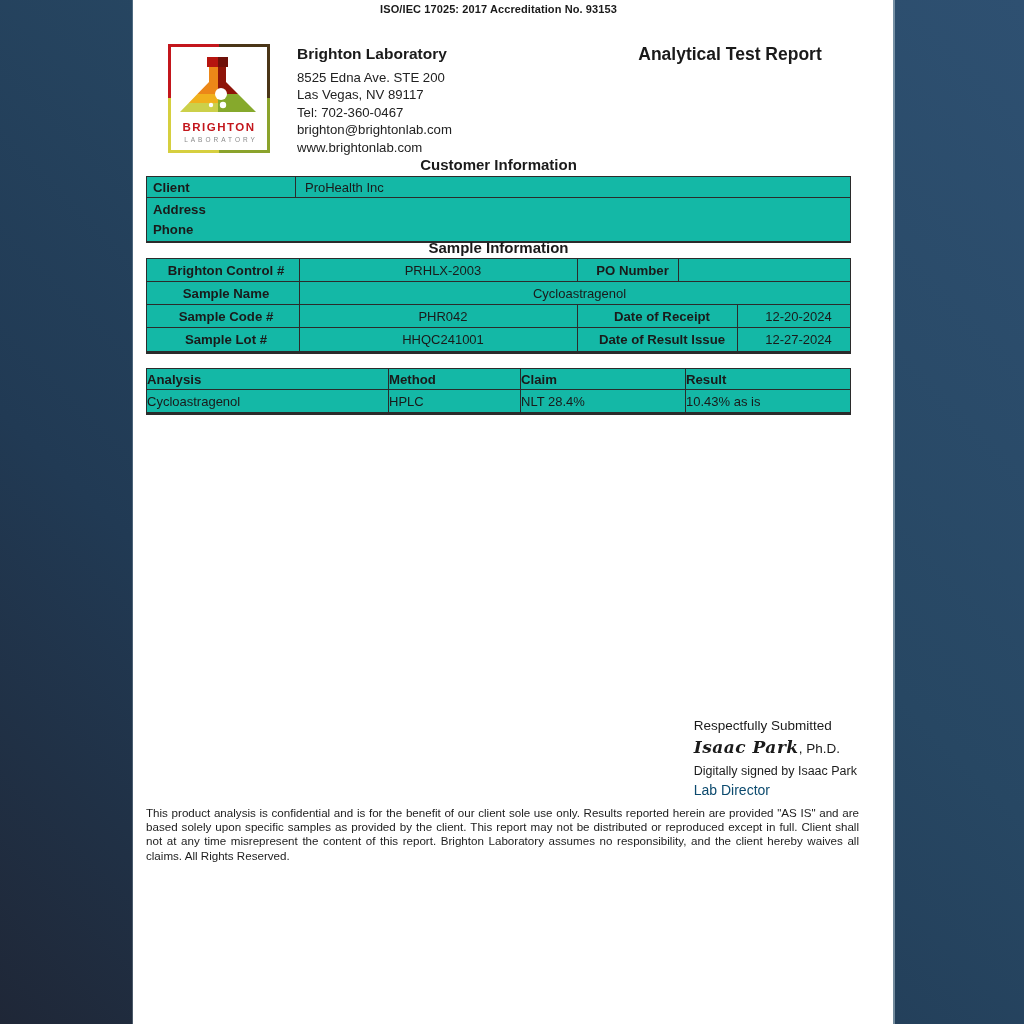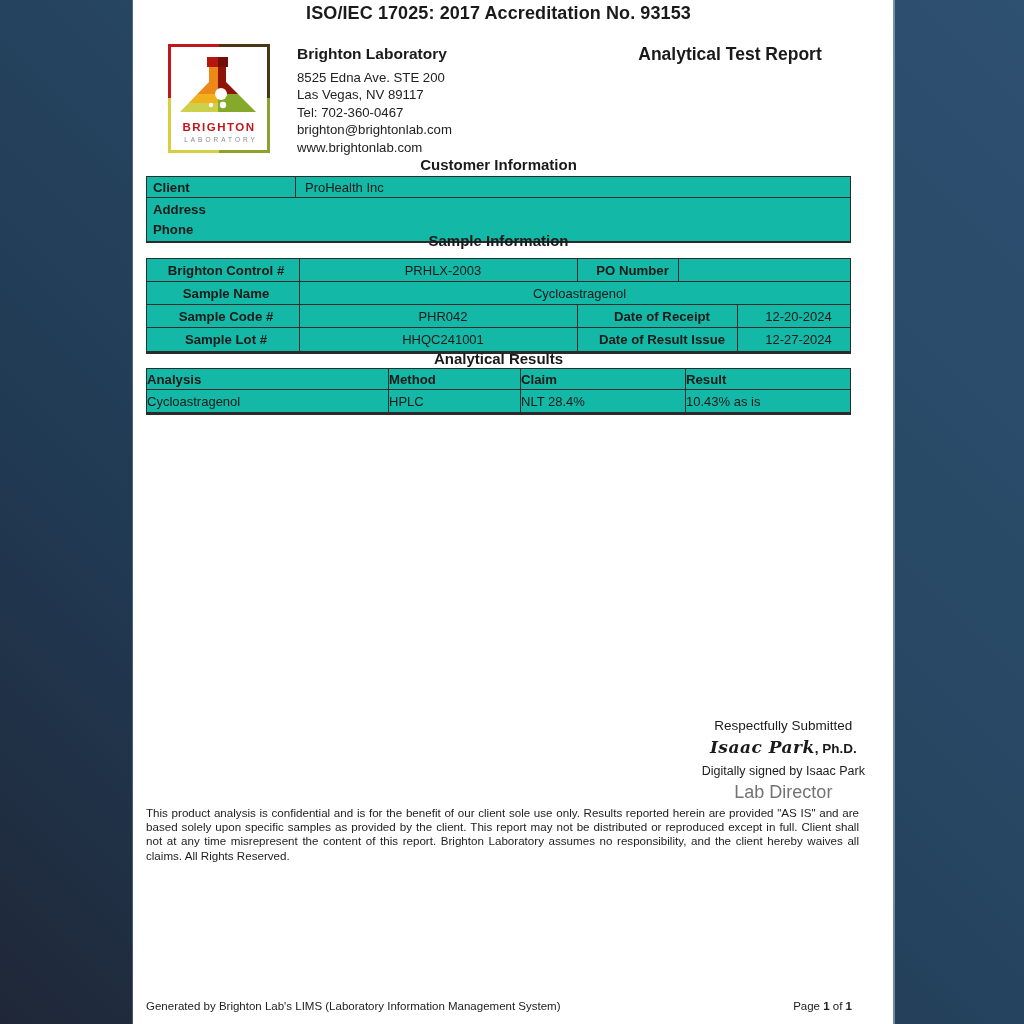--- a/index.html
+++ b/index.html
@@ -8,55 +8,55 @@
     font-family:"Liberation Sans", sans-serif;
     background:linear-gradient(225deg, #2e5071 0%, #274763 40%, #213a54 70%, #1f2737 100%);
     position:relative; overflow:hidden; color:#1a1a1a;
   }
   .page {
     position:absolute; left:133px; top:0; width:760px; height:1024px;
     background:#ffffff;
     box-shadow:2px 0 0 rgba(178,198,210,0.55), -1px 0 0 rgba(178,198,210,0.30);
   }
   .abs { position:absolute; }
-  .iso-line { top:3px; left:13px; width:705px; text-align:center; font-size:18px; font-weight:bold; letter-spacing:.1px; }
+  .iso-line { top:3px; left:13px; width:705px; text-align:center; font-size:11px; font-weight:bold; letter-spacing:.1px; }
   .logo-box { left:35px; top:44px; width:102px; height:109px; }
   .company { left:164px; top:45px; }
   .company-name { font-size:15.5px; font-weight:bold; margin-bottom:6px; }
   .company-line { font-size:13.2px; line-height:17.4px; color:#222; }
   .report-title { top:44px; right:13px; width:300px; text-align:center; font-size:17.5px; font-weight:bold; }
   .sec-heading { left:13px; width:705px; text-align:center; font-size:15px; font-weight:bold; }
   .h-customer { top:156px; }
-  .h-sample   { top:232px; }
+  .h-sample   { top:239px; }
   .h-results  { top:350px; }
 
   .tbl { left:13px; width:705px; border:1px solid #2b2b2b; background:#14b8a6; }
   .t-customer { top:176px; border-bottom-width:2px; }
   .t-sample   { top:258px; border-bottom-width:3px; }
   .t-results  { top:368px; border-bottom-width:3px; }
   .trow { display:flex; border-bottom:1px solid #2b2b2b; }
   .trow:last-child { border-bottom:none; }
   .tcell { border-right:1px solid #2b2b2b; display:flex; flex-direction:column; justify-content:center; font-size:13px; overflow:hidden; }
   .tcell:last-child { border-right:none; flex:1; }
   .lbl { font-weight:bold; font-size:13.2px; }
   .pl6 { padding-left:6px; } .pl9 { padding-left:9px; }
   .h21 { height:21px; } .h22 { height:22px; } .h23 { height:23px;text-align:center; } .h43 { height:43px;flex-direction:column; }
   .w149 { width:149px; flex:none; } .w153 { width:153px; flex:none; }
   .w278 { width:278px; flex:none; } .w101 { width:101px; flex:none; } .w160 { width:160px; flex:none; }
   .w242 { width:242px; flex:none; } .w132 { width:132px; flex:none; } .w165 { width:165px; flex:none; }
   .two-line { line-height:19.5px; justify-content:flex-start; padding-top:2px; }
   .ctr { justify-content:center; }
 
-  .signature { top:718px; right:28px; text-align:center; }
+  .signature { top:718px; right:36px; text-align:left; }
   .sig-submitted { font-size:13.5px; margin-bottom:4px; }
   .sig-nameline { margin-bottom:7px; }
   .sig-name { font-family:"DejaVu Serif", serif; font-style:italic; font-weight:bold; font-size:17px; letter-spacing:.5px; }
-  .sig-suffix { font-size:13.5px; font-weight:bold; }
+  .sig-suffix { font-size:13.5px; font-weight:normal; }
   .sig-digital { font-size:12.5px; margin-bottom:4px; color:#1c1c1c; }
-  .sig-role { font-size:18px; color:#737373; }
+  .sig-role { font-size:14px; color:#0c4a6e; }
 
   .disclaimer { top:806px; left:13px; width:713px; font-size:11.6px; line-height:14.2px; text-align:justify; color:#1c1c1c; }
 
   .footer { top:1000px; left:13px; width:706px; display:flex; justify-content:space-between; font-size:11.5px; color:#222; }
   .bold { font-weight:bold; }
 </style>
 </head>
 <body>
 
 <div class="page">
@@ -135,21 +135,20 @@
       <div class="tcell pl9">12-20-2024</div>
     </div>
     <div class="trow h23">
       <div class="tcell w153 pl6 lbl">Sample Lot #</div>
       <div class="tcell w278 pl9">HHQC241001</div>
       <div class="tcell w160 pl9 lbl">Date of Result Issue</div>
       <div class="tcell pl9">12-27-2024</div>
     </div>
   </div>
 
-  <div class="abs sec-heading h-results">Analytical Results</div>
 
   <div class="abs tbl t-results">
     <div class="trow h21">
       <div class="tcell w242 ctr lbl">Analysis</div>
       <div class="tcell w132 ctr lbl">Method</div>
       <div class="tcell w165 ctr lbl">Claim</div>
       <div class="tcell ctr lbl">Result</div>
     </div>
     <div class="trow h22">
       <div class="tcell w242 ctr">Cycloastragenol</div>
@@ -163,18 +162,14 @@
     <div class="sig-submitted">Respectfully Submitted</div>
     <div class="sig-nameline">
       <span class="sig-name">Isaac Park</span><span class="sig-suffix">, Ph.D.</span>
     </div>
     <div class="sig-digital">Digitally signed by Isaac Park</div>
     <div class="sig-role">Lab Director</div>
   </div>
 
   <div class="abs disclaimer">This product analysis is confidential and is for the benefit of our client sole use only. Results reported herein are provided "AS IS" and are based solely upon specific samples as provided by the client. This report may not be distributed or reproduced except in full. Client shall not at any time misrepresent the content of this report. Brighton Laboratory assumes no responsibility, and the client hereby waives all claims. All Rights Reserved.</div>
 
-  <div class="abs footer">
-    <span>Generated by Brighton Lab's LIMS (Laboratory Information Management System)</span>
-    <span><span>Page </span><span class="bold">1</span><span> of </span><span class="bold">1</span></span>
-  </div>
 
 </div>
 
 </body></html>

